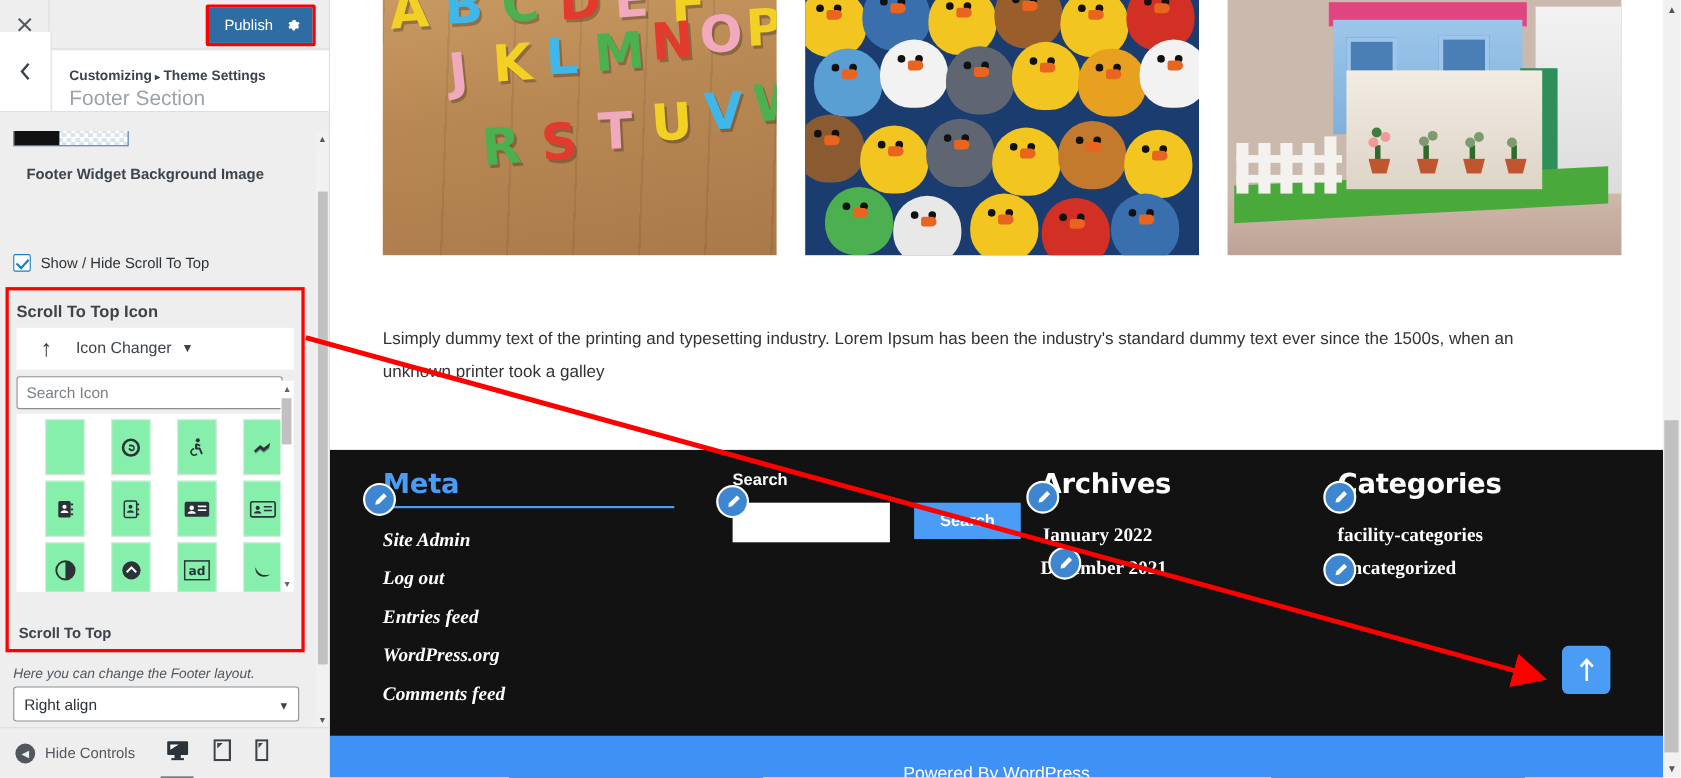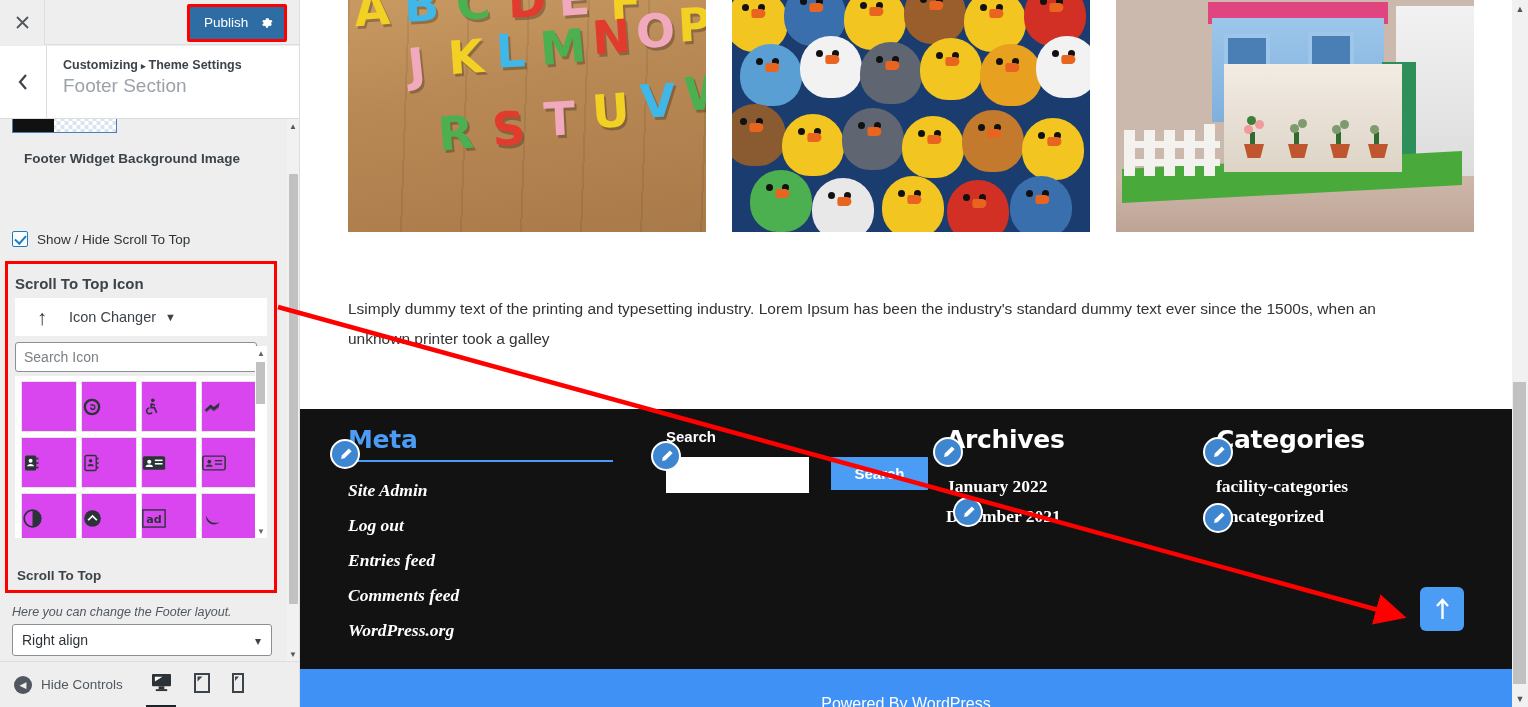--- a/index.html
+++ b/index.html
@@ -56,24 +56,25 @@
   }
   .publish-gear {
     position: absolute; right: 10px; top: 50%;
     transform: translateY(-50%);
     width: 14px; height: 14px;
   }
 
   
   .panel-head {
     position: absolute; top: 46px; left: 0;
-    width: 299px; height: 73px;
+    width: 299px; height: 56px;
     background: #fff;
     border-bottom: 1px solid #ddd;
     display: flex;
+    align-items: flex-end;
   }
   .back-btn {
     width: 47px; height: 72px;
     border-right: 1px solid #ddd;
     display: flex; align-items: center; justify-content: center;
     color: #3c434a; font-size: 20px;
     background: #fff;
     cursor: pointer;
   }
   .panel-titles { padding: 12px 0 0 16px; }
@@ -214,24 +215,25 @@
     background: #fff;
     display: grid;
     grid-template-columns: repeat(4, 56px);
     grid-auto-rows: 51px;
     gap: 5px 4px;
     padding: 5px 0 0 6px;
     overflow: hidden;
   }
   .icon-cell {
     border: 1px solid #e4e4e4;
-    display: flex; align-items: center; 
+    display: flex; align-items: center; justify-content: center;
     cursor: pointer;
     color: #2c3338;
-    background: #d946ef;
+    background: #86efac;
+    margin-left: 20px;
   }
   .icon-cell svg { display: block; }
 
   .scroll-to-top-label {
     position: absolute; left: 9px; bottom: 7px;
     font-size: 13.5px; font-weight: bold; color: #3c434a;
   }
 
   .layout-desc {
     position: absolute; left: 12px; top: 486px;
@@ -922,22 +924,22 @@
             <svg width="15" height="15" viewBox="0 0 16 16">
               <path fill="#ffffff" d="M11.6 1.5l2.9 2.9-7.6 7.6-3.6.7.7-3.6z"></path>
             </svg>
           </div>
           <div class="widget-title">Meta</div>
           <div class="title-underline"></div>
           <ul class="widget-list">
             <li>Site Admin</li>
             <li>Log out</li>
             <li>Entries feed</li>
+            <li>WordPress.org</li>
             <li>Comments feed</li>
-            <li>WordPress.org</li>
           </ul>
         </div>
 
         <div class="fcol fcol-search">
           <div class="edit-pin" style="left:-15px; top:16px;">
             <svg width="15" height="15" viewBox="0 0 16 16">
               <path fill="#ffffff" d="M11.6 1.5l2.9 2.9-7.6 7.6-3.6.7.7-3.6z"></path>
             </svg>
           </div>
           <div class="widget-title-small" style="margin-top:3px;">Search</div>

